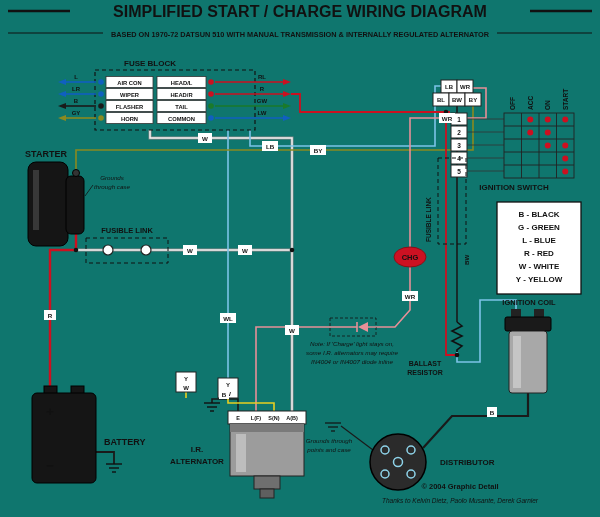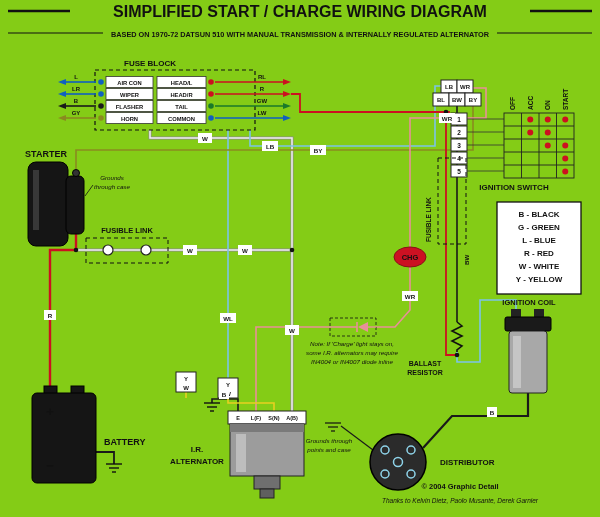--- a/index.html
+++ b/index.html
@@ -1,16 +1,16 @@
 <!DOCTYPE html>
 <html><head>
 <meta charset="utf-8">
 <style>
   html,body { margin:0; padding:0; background:#fff; }
-  .page { position:relative; width:600px; height:517px; background:#84cc16; overflow:hidden; }
+  .page { position:relative; width:600px; height:517px; background:#0f766e; overflow:hidden; }
   svg text { font-family:"Liberation Sans", sans-serif; fill:#111; }
   .b   { font-weight:bold; }
   .i   { font-style:italic; }
   .mid { text-anchor:middle; }
 </style>
 </head>
 <body>
 
 <div class="page">
 <svg width="600" height="517" viewBox="0 0 600 517">

